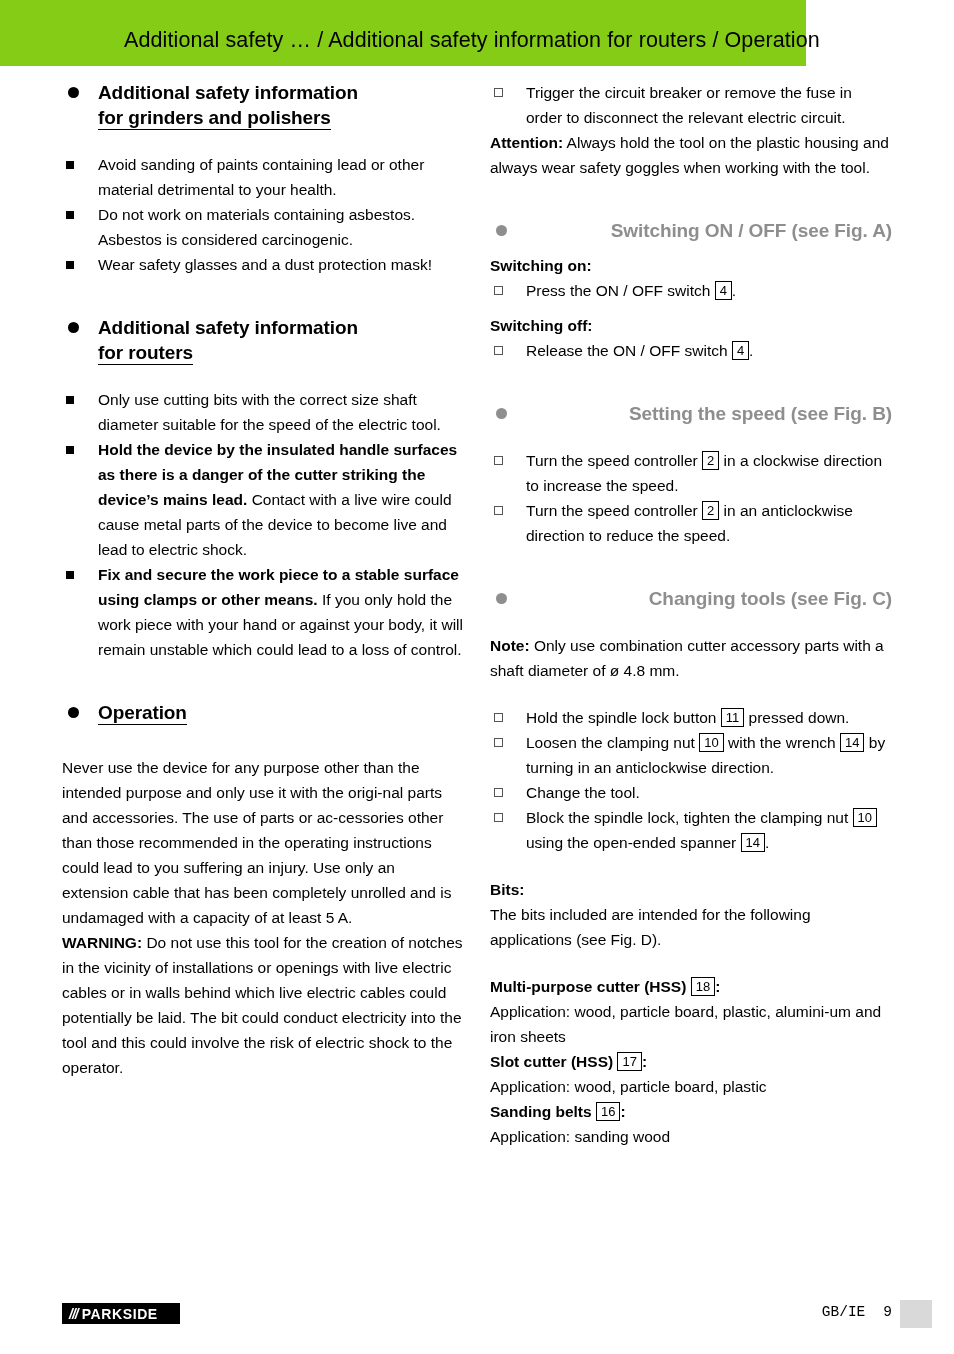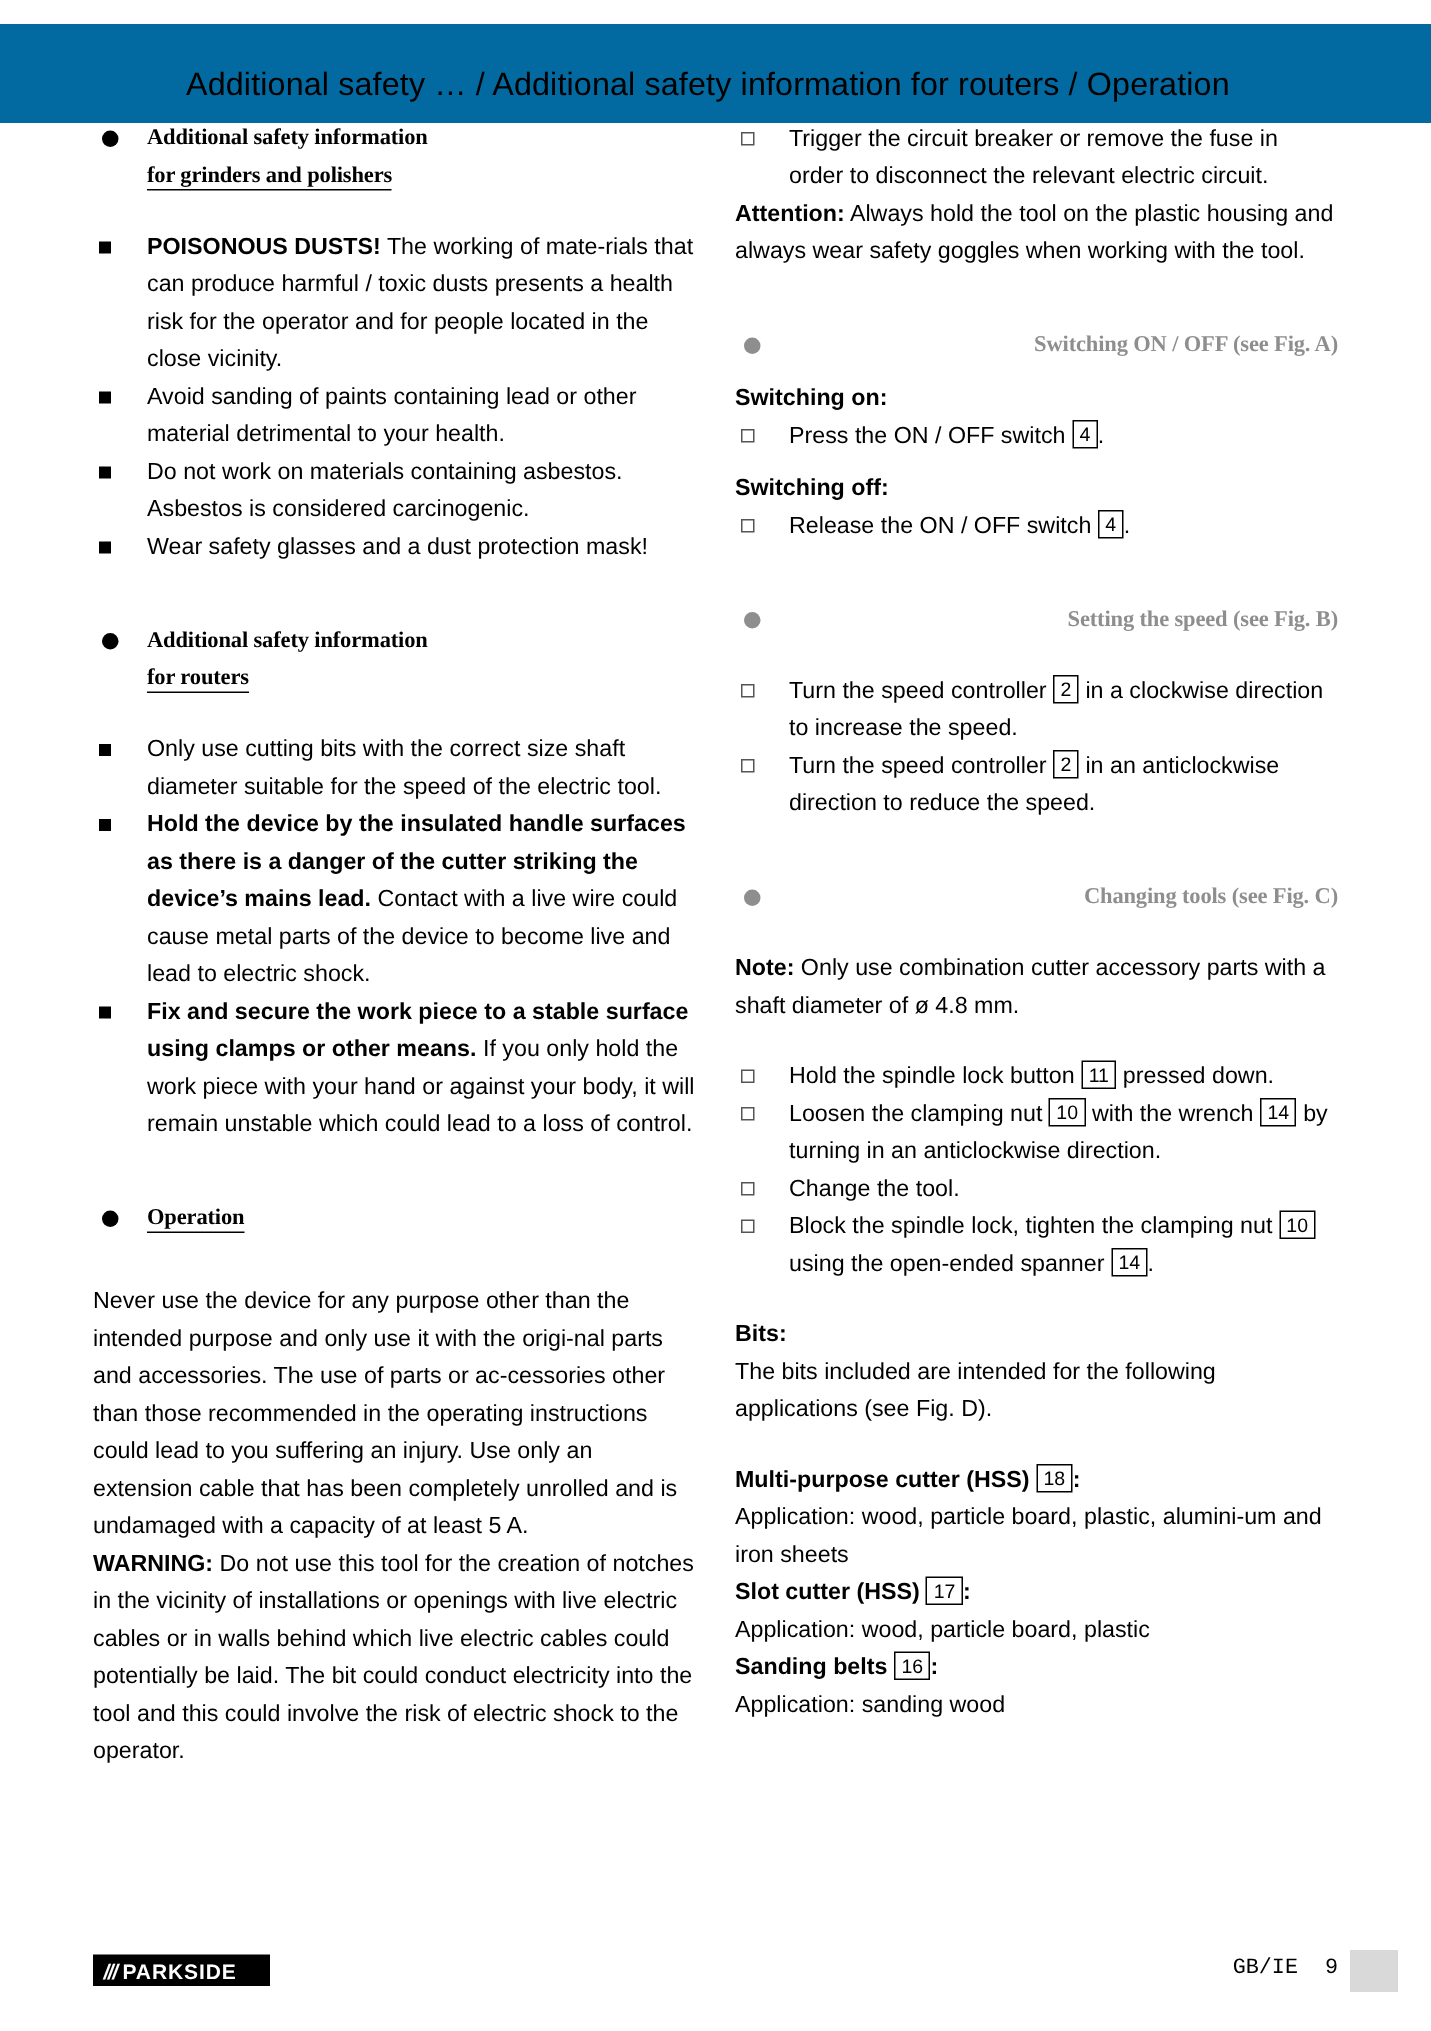--- a/index.html
+++ b/index.html
@@ -17,25 +17,25 @@
   }
   .page {
     position: relative;
     width: 954px;
     height: 1354px;
     box-sizing: border-box;
   }
   
   .header {
     position: absolute;
-    top: 16px;
+    top: 0;
     left: 0;
-    width: 954px;
+    width: 806px;
     height: 66px;
-    background: #0369a1;
+    background: #84cc16;
   }
   .header-title {
     position: absolute;
     left: 124px;
     top: 28px;
     font-size: 21.5px;
     letter-spacing: 0.1px;
     color: #000;
     white-space: nowrap;
   }
@@ -43,27 +43,26 @@
   .col {
     position: absolute;
     top: 80px;
     width: 400px;
   }
   .col-left { left: 62px; width: 402px; }
   .col-right { left: 490px; width: 402px; }
 
   
   h2.sec {
-    font-size: 15px;
+    font-size: 19px;
     font-weight: bold;
     line-height: 25px;
     margin: 0;
     padding: 0;
     letter-spacing: -0.1px;
-    font-family: Liberation Serif, serif;
   }
   .sec-wrap {
     position: relative;
     padding-left: 36px;
     margin-top: 0;
   }
   .bullet-dot {
     position: absolute;
     left: 6px;
     top: 7px;
@@ -212,23 +211,20 @@
       <h2 class="sec">
         <span>Additional safety information</span><br>
         <span class="sec-underline">for grinders and polishers</span>
       </h2>
     </div>
 
     <div class="gap-md"></div>
 
     <ul class="sq">
       <li>
-        <span class="b">POISONOUS DUSTS!</span><span> The working of mate-rials that can produce harmful / toxic dusts presents a health risk for the operator and for people located in the close vicinity.</span>
-      </li>
-      <li>
         <span>Avoid sanding of paints containing lead or other material detrimental to your health.</span>
       </li>
       <li>
         <span>Do not work on materials containing asbestos. Asbestos is considered carcinogenic.</span>
       </li>
       <li>
         <span>Wear safety glasses and a dust protection mask!</span>
       </li>
     </ul>
 

